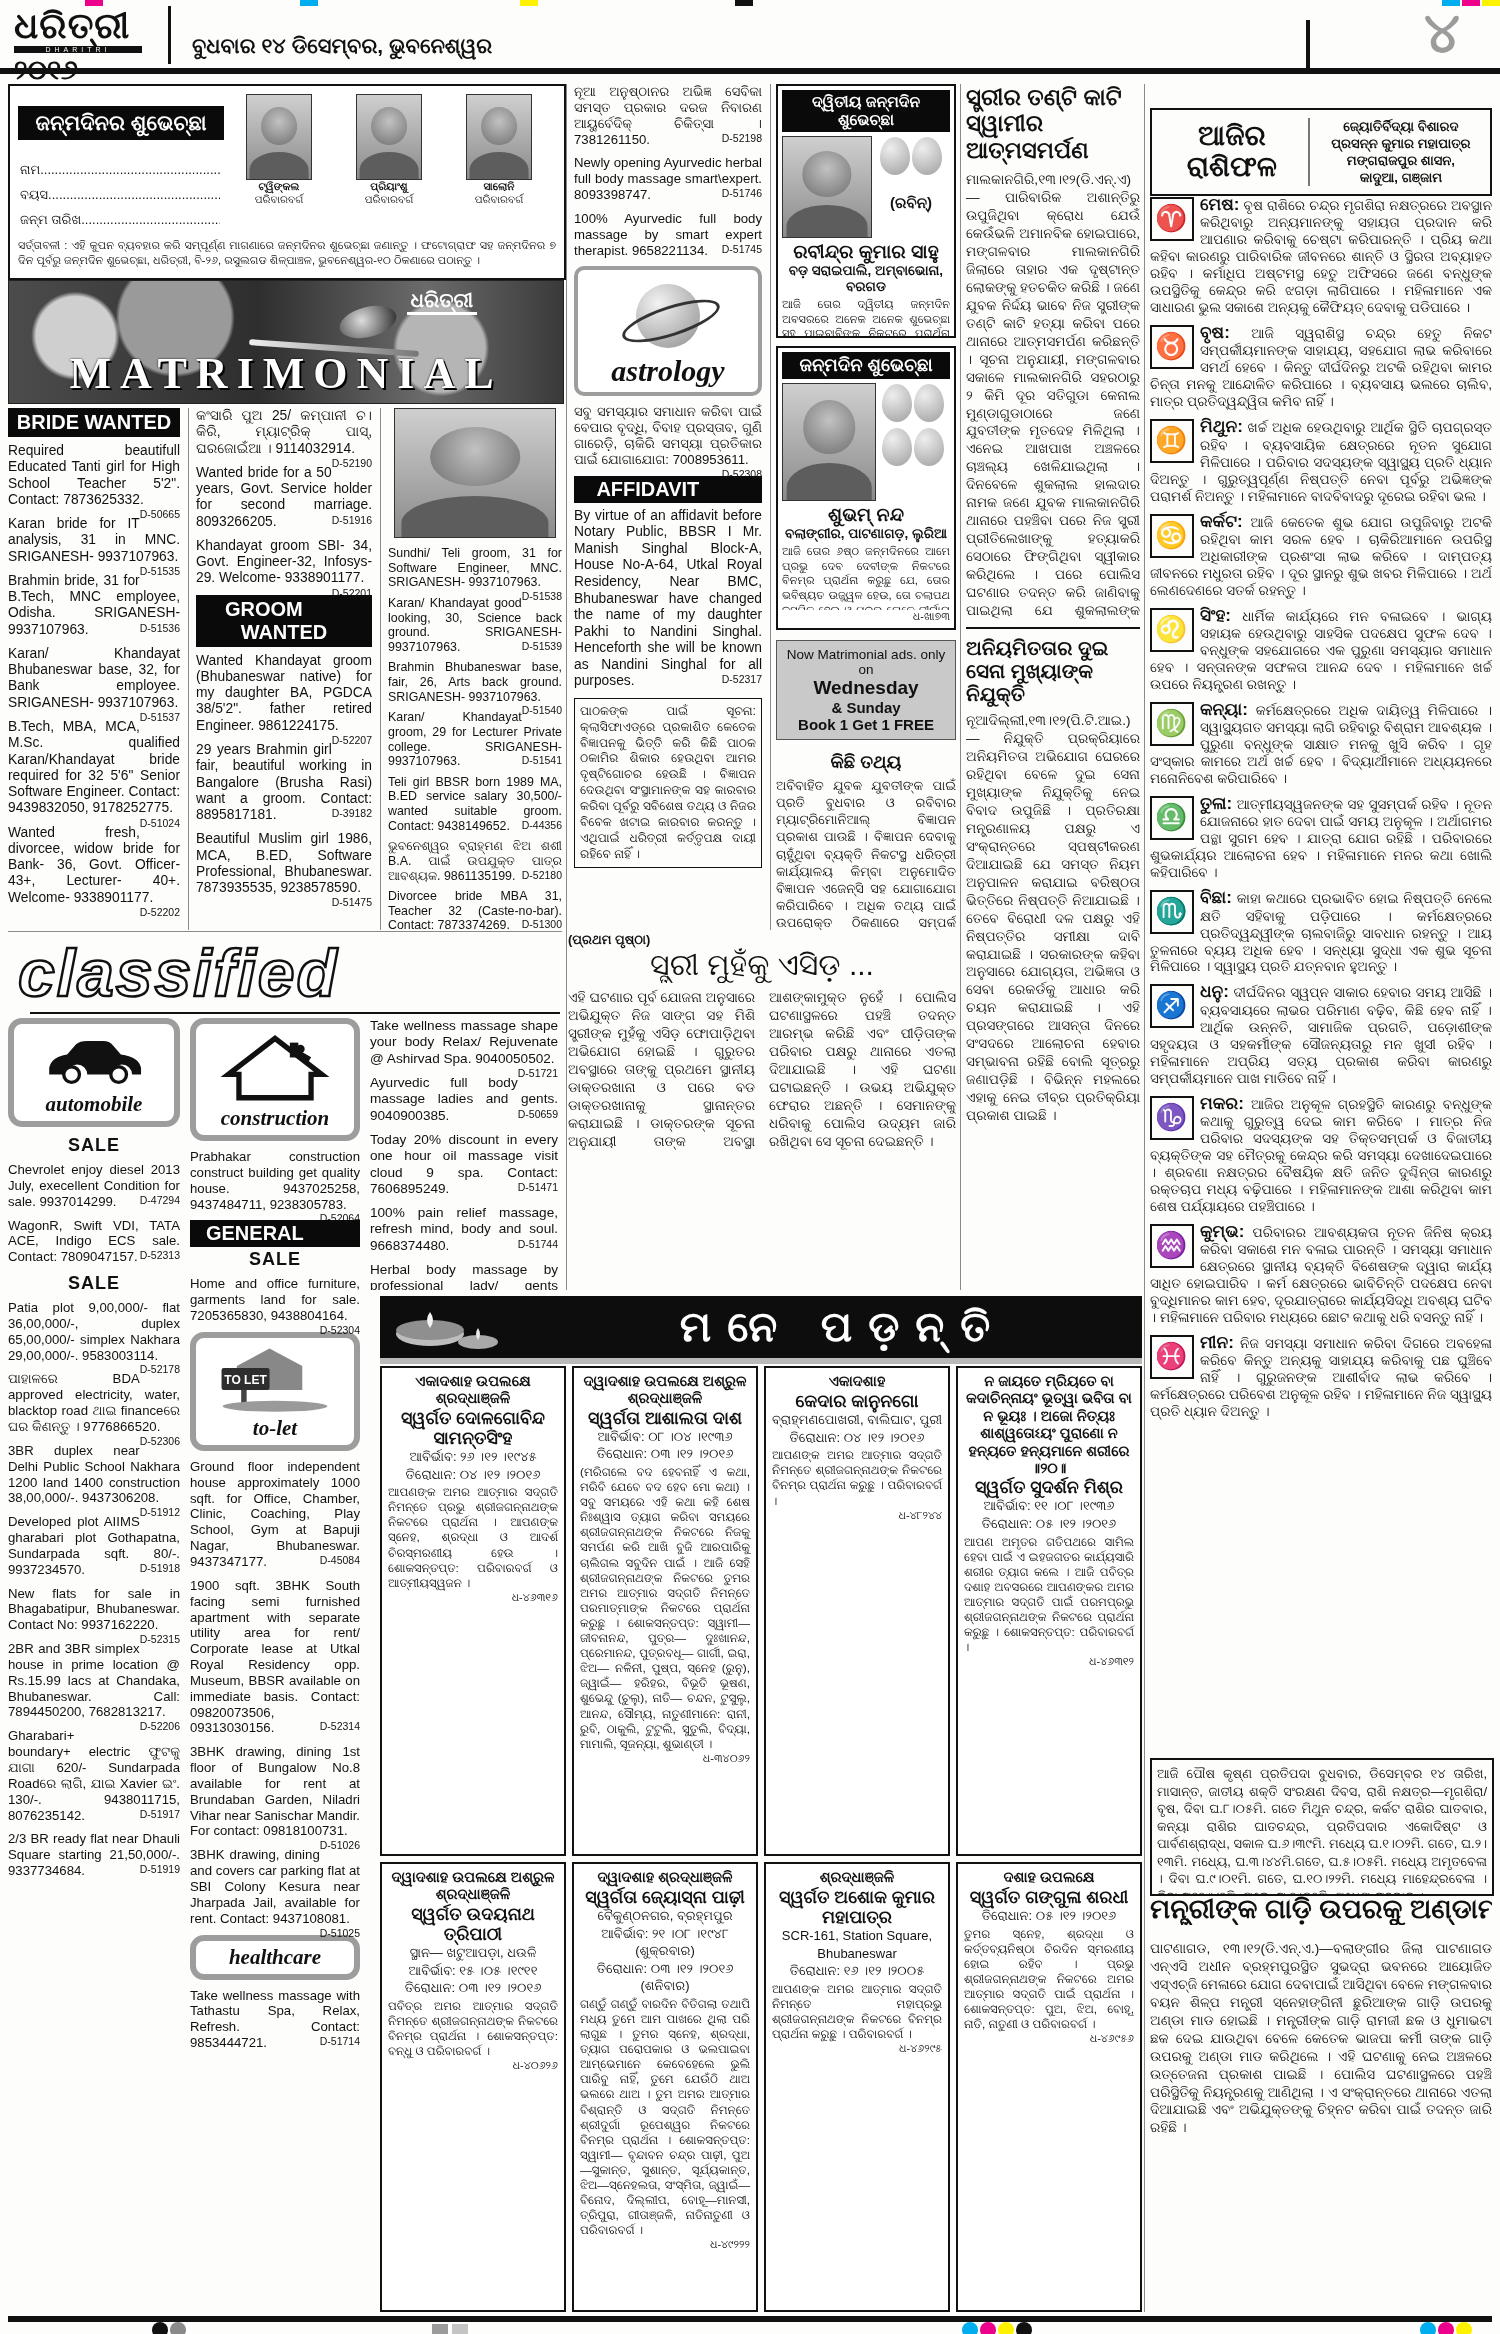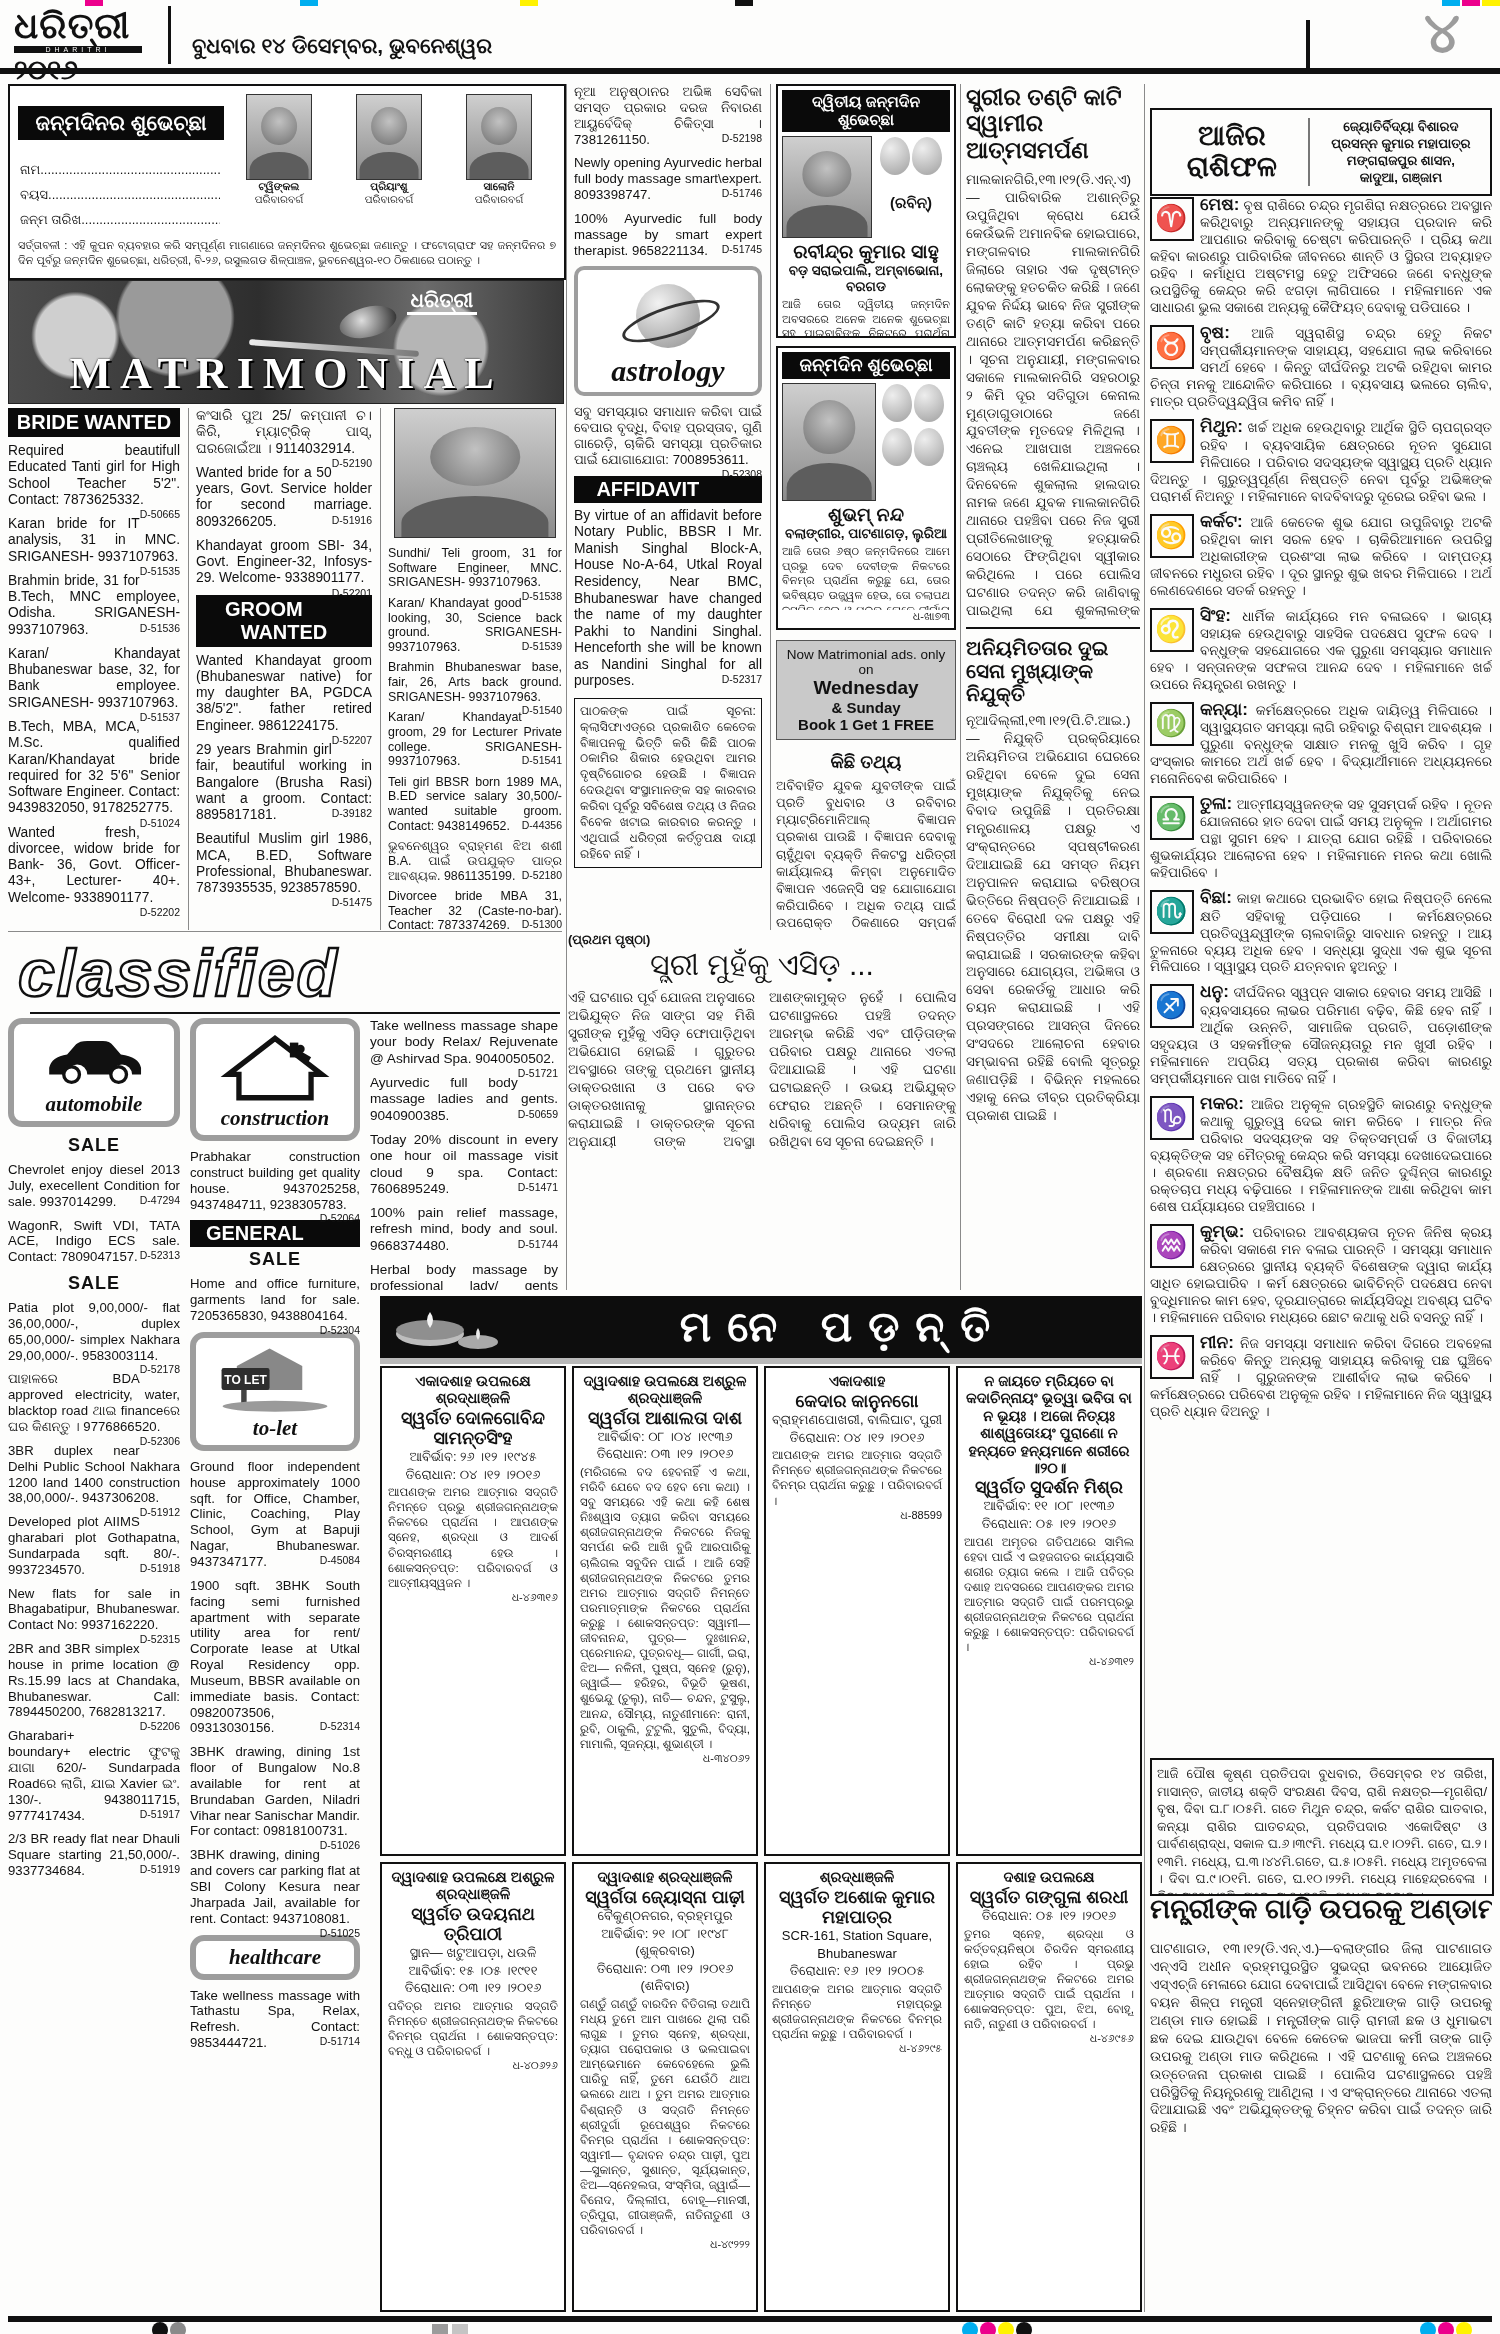--- a/index.html
+++ b/index.html
@@ -441,21 +441,21 @@
         <span class="ad-id">D-52315</span>
       </div>
 
       <div class="ad">
         <span>2BR and 3BR simplex house in prime location @ Rs.15.99 lacs at Chandaka, Bhubaneswar. Call: 7894450200, 7682813217.</span>
         <span class="ad-id">D-52206</span>
       </div>
 
 
       <div class="ad">
-        <span>Gharabari+ boundary+ electric ଫୁଟକୁ ଯାଗା 620/- Sundarpada Roadରେ ଲାଗି, ଯାଇ Xavier ଇଂ. 130/-. 9438011715, 9777417434.</span>
+        <span>Gharabari+ boundary+ electric ଫୁଟକୁ ଯାଗା 620/- Sundarpada Roadରେ ଲାଗି, ଯାଇ Xavier ଇଂ. 130/-. 9438011715, 8076235142.</span>
         <span class="ad-id">D-51917</span>
       </div>
 
       <div class="ad">
         <span>2/3 BR ready flat near Dhauli Square starting 21,50,000/-. 9337734684.</span>
         <span class="ad-id">D-51919</span>
       </div>
     </div>
 </div>
 
@@ -595,21 +595,21 @@
     </div>
 
     <div class="obit-card">
       <div class="obit-title">ଏକାଦଶାହ</div>
 
       <div class="obit-name">କେଦାର କାନୁନଗୋ</div>
       <div class="obit-meta">ବ୍ରାହ୍ମଣପୋଖରୀ, ବାଲିଘାଟ, ପୁରୀ</div>
 
       <div class="obit-meta">ତିରୋଧାନ: ୦୪ ।୧୨ ।୨୦୧୬</div>
       <div class="obit-body">ଆପଣଙ୍କ ଅମର ଆତ୍ମାର ସଦ୍‌ଗତି ନିମନ୍ତେ ଶ୍ରୀଜଗନ୍ନାଥଙ୍କ ନିକଟରେ ବିନମ୍ର ପ୍ରାର୍ଥନା କରୁଛୁ । ପରିବାରବର୍ଗ ।</div>
-      <div class="obit-id">ଧ-88599</div>
+      <div class="obit-id">ଧ-୪୮୨୪୪</div>
     </div>
 
     <div class="obit-card">
       <div class="obit-title">ନ ଜାୟତେ ମ୍ରିୟତେ ବା କଦାଚିନ୍ନାୟଂ ଭୂତ୍ୱା ଭବିତା ବା ନ ଭୂୟଃ । ଅଜୋ ନିତ୍ୟଃ ଶାଶ୍ୱତୋଽୟଂ ପୁରାଣୋ ନ ହନ୍ୟତେ ହନ୍ୟମାନେ ଶରୀରେ ॥୨୦॥</div>
 
       <div class="obit-name">ସ୍ୱର୍ଗତ ସୁଦର୍ଶନ ମିଶ୍ର</div>
 
       <div class="obit-meta">ଆବିର୍ଭାବ: ୧୧ ।୦୮ ।୧୯୩୬</div>
       <div class="obit-meta">ତିରୋଧାନ: ୦୫ ।୧୨ ।୨୦୧୬</div>
       <div class="obit-body">ଆପଣ ଅମୃତର ଗତିପଥରେ ସାମିଲ ହେବା ପାଇଁ ଏ ଇହଜଗତର କାର୍ଯ୍ୟସାରି ଶରୀର ତ୍ୟାଗ କଲେ । ଆଜି ପବିତ୍ର ଦଶାହ ଅବସରରେ ଆପଣଙ୍କର ଅମର ଆତ୍ମାର ସଦ୍‌ଗତି ପାଇଁ ପରମପ୍ରଭୁ ଶ୍ରୀଜଗନ୍ନାଥଙ୍କ ନିକଟରେ ପ୍ରାର୍ଥନା କରୁଛୁ । ଶୋକସନ୍ତପ୍ତ: ପରିବାରବର୍ଗ ।</div>

